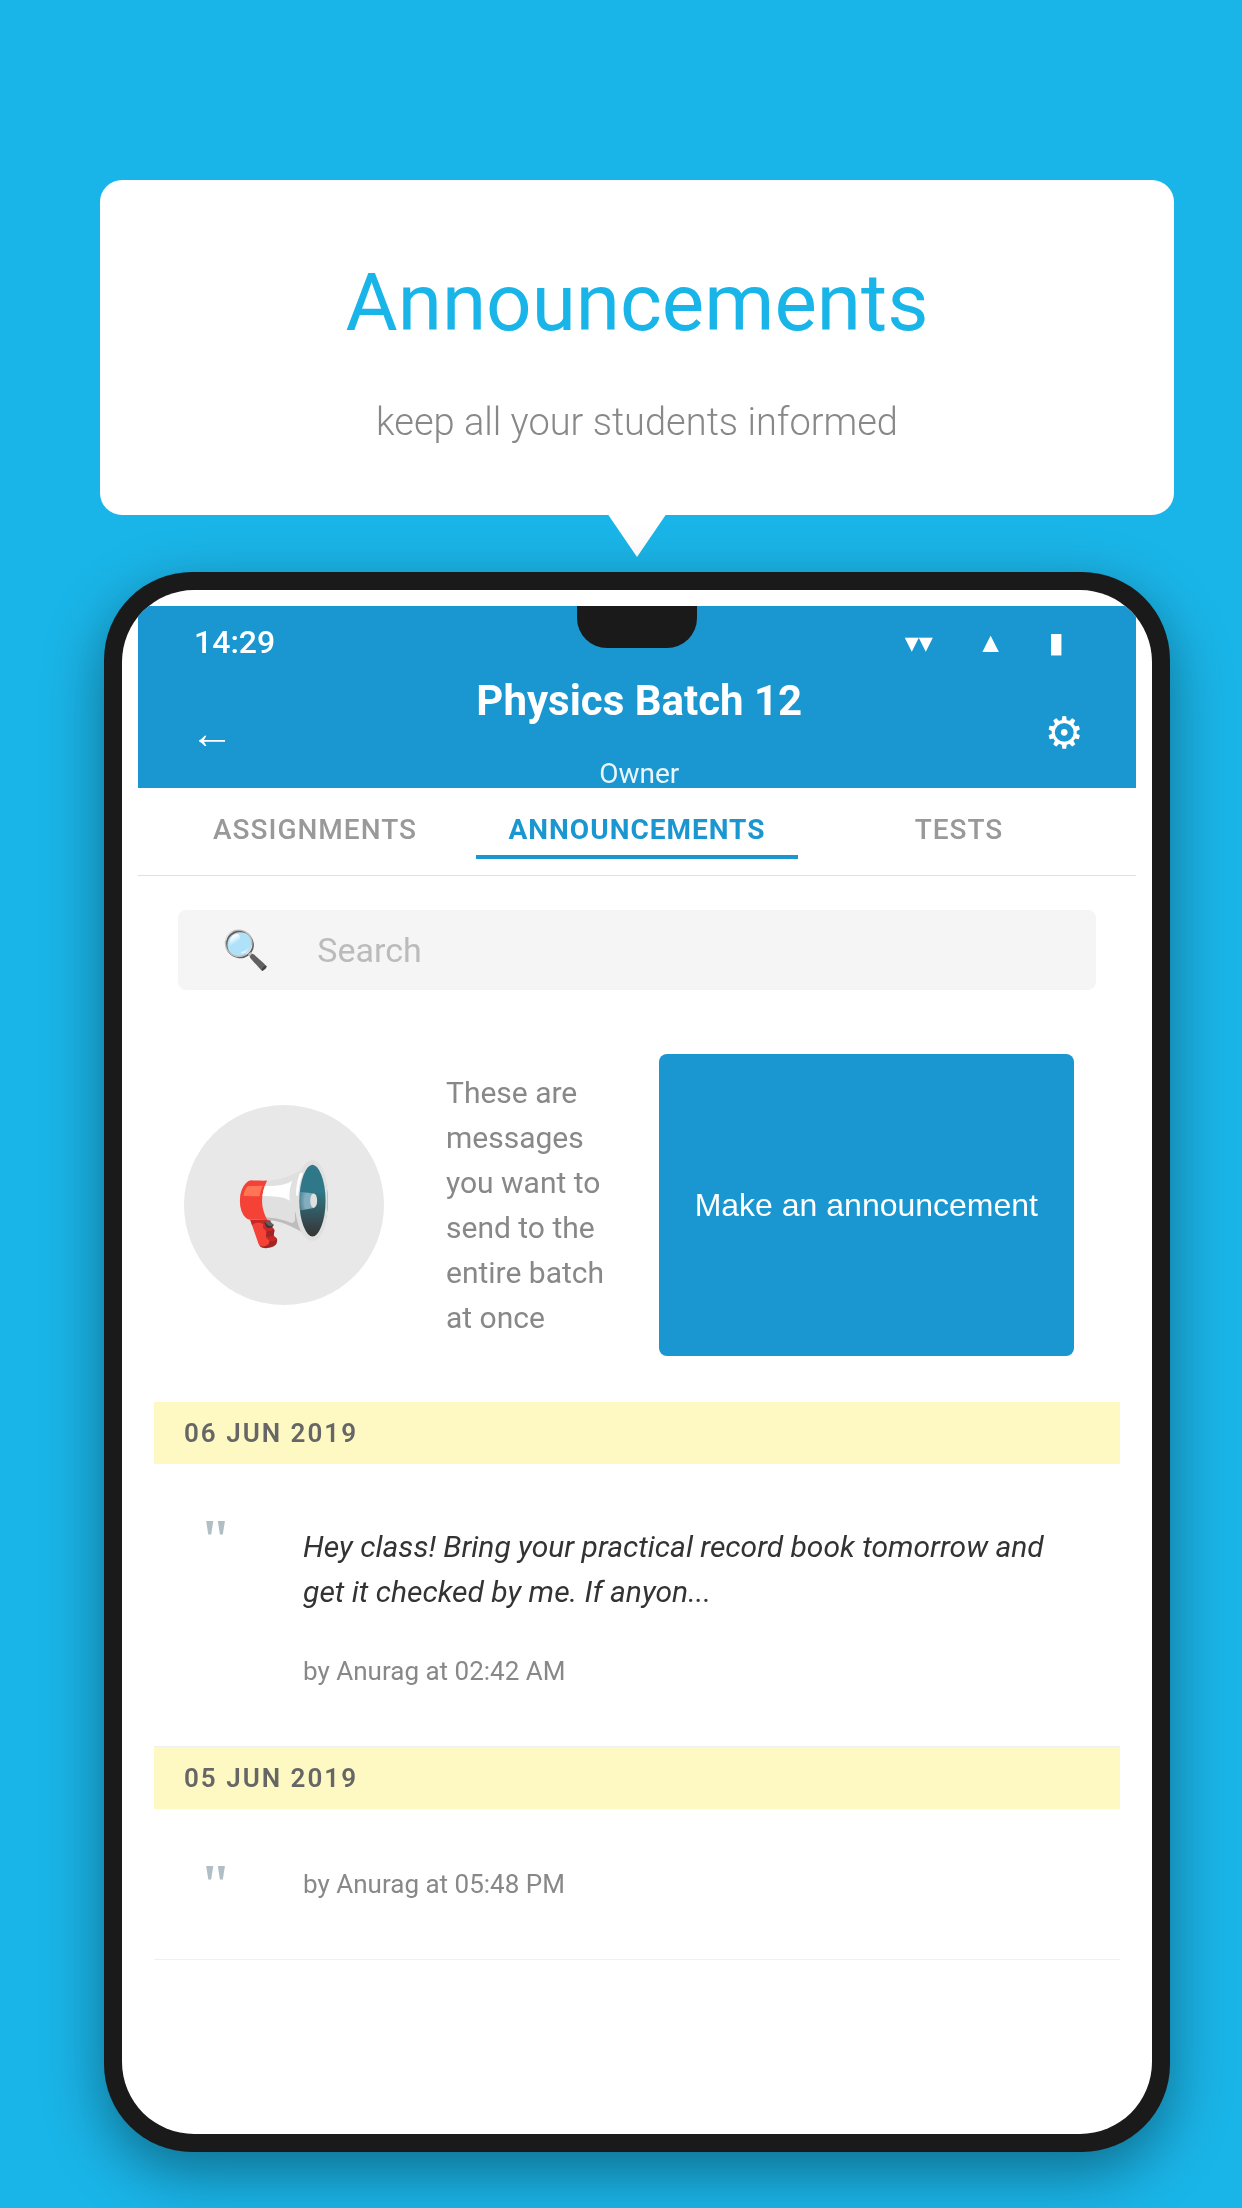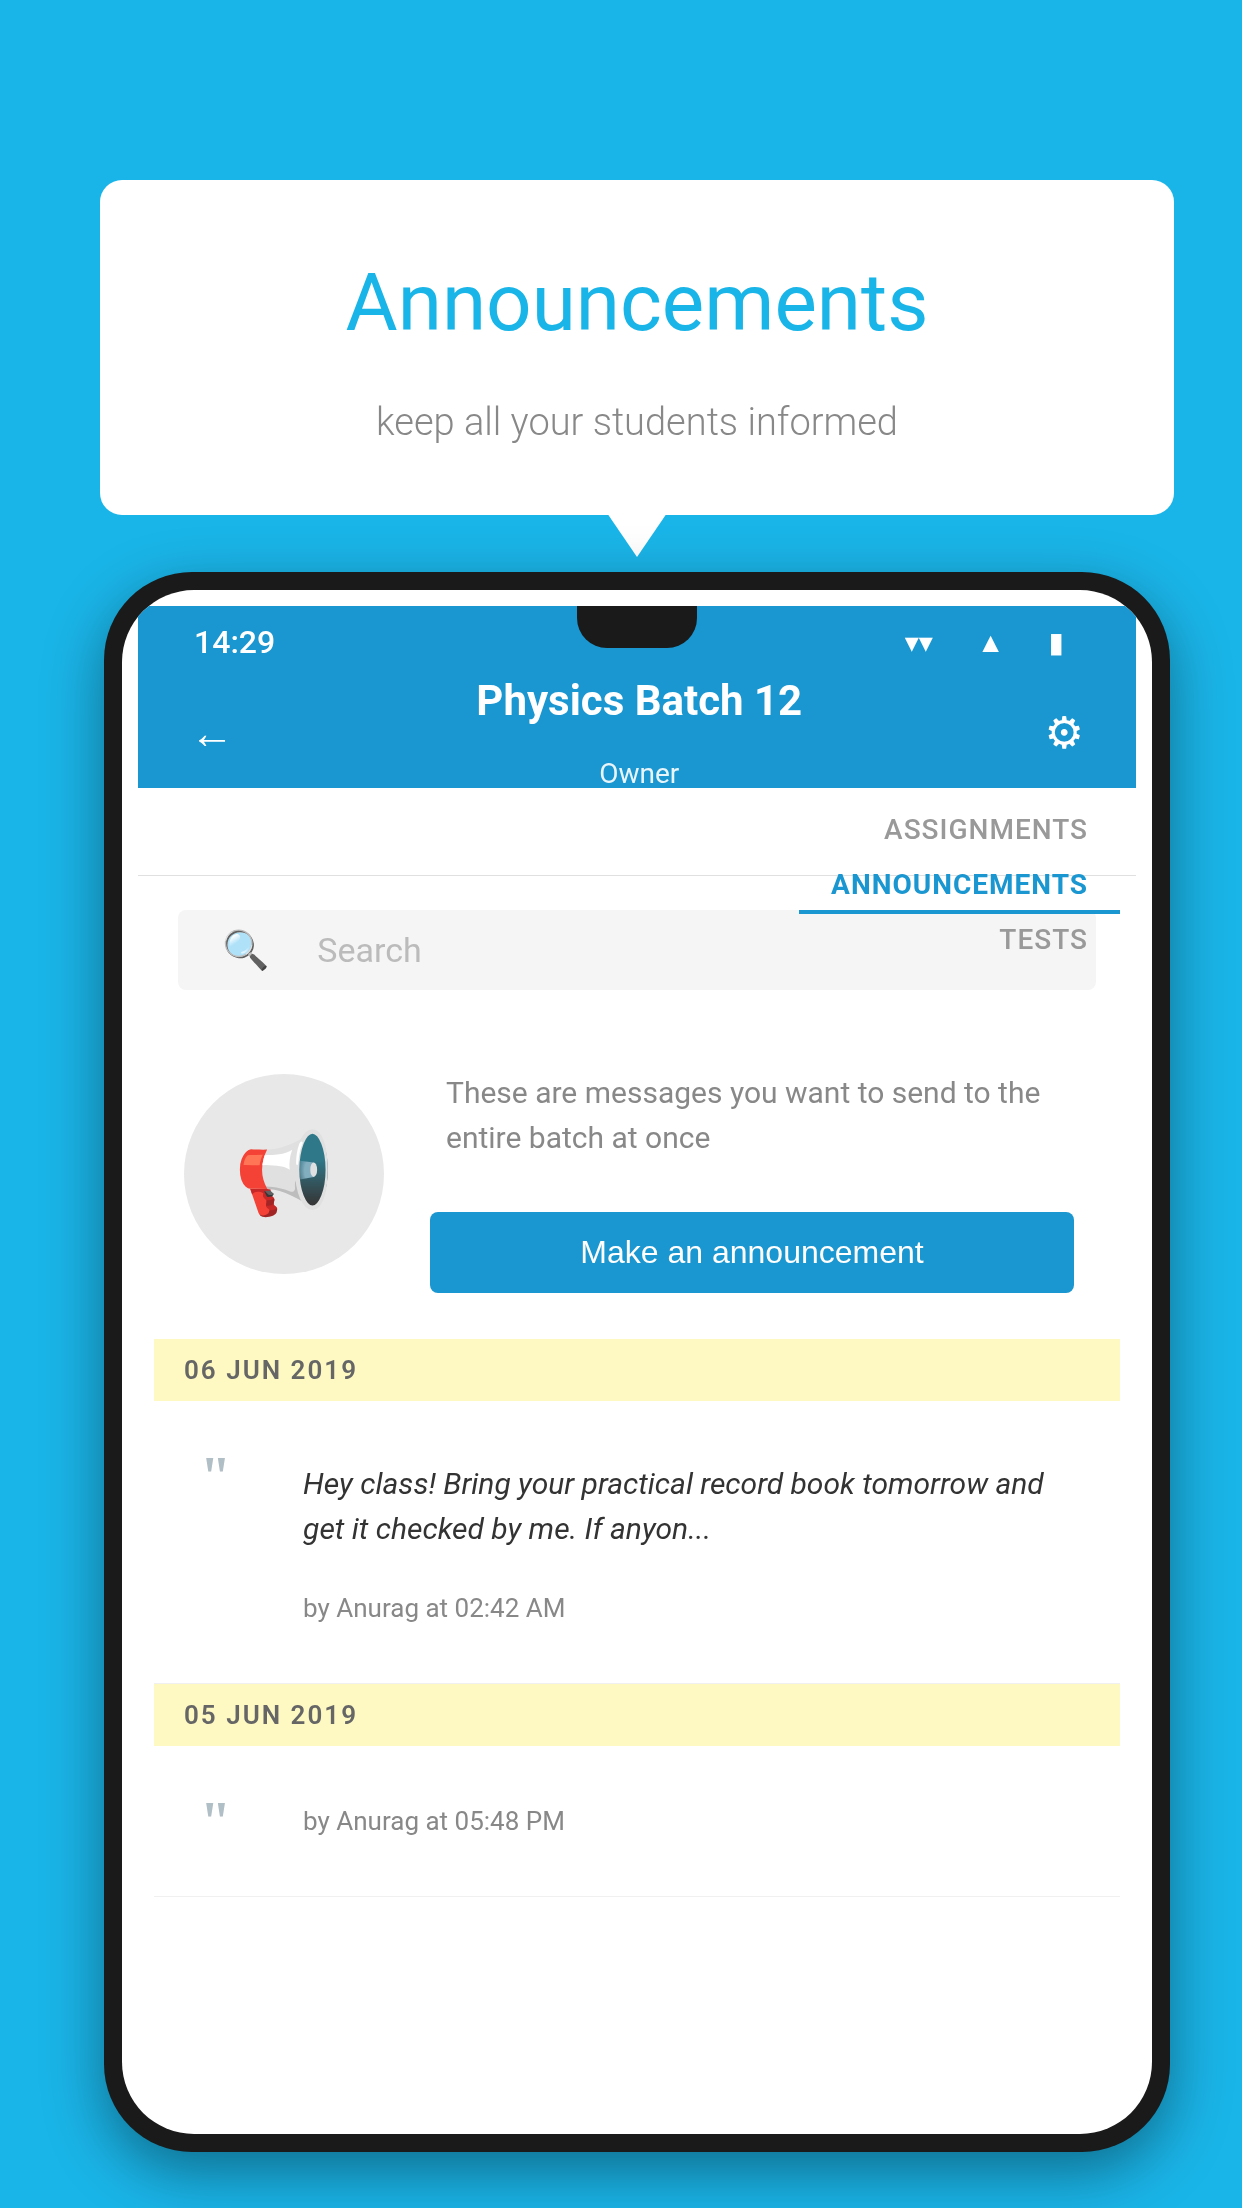--- a/index.html
+++ b/index.html
@@ -165,21 +165,20 @@
       cursor: pointer;
     }
 
     
     .tabs-bar {
       background: white;
       height: 88px;
       display: flex;
       align-items: flex-end;
       border-bottom: 1px solid #e0e0e0;
-      flex-direction: column;
     }
 
     .tab-item {
       flex: 1;
       text-align: center;
       height: 100%;
       display: flex;
       align-items: center;
       justify-content: center;
       font-size: 28px;
@@ -248,21 +247,21 @@
       justify-content: center;
     }
 
     .megaphone-icon {
       font-size: 80px;
       color: #5a6a7e;
     }
 
     .promo-right {
       display: flex;
-      flex-direction: column;
+      flex-direction: row;
       gap: 36px;
     }
 
     .promo-text {
       font-size: 30px;
       color: #888;
       line-height: 1.5;
     }
 
     .make-announcement-btn {

